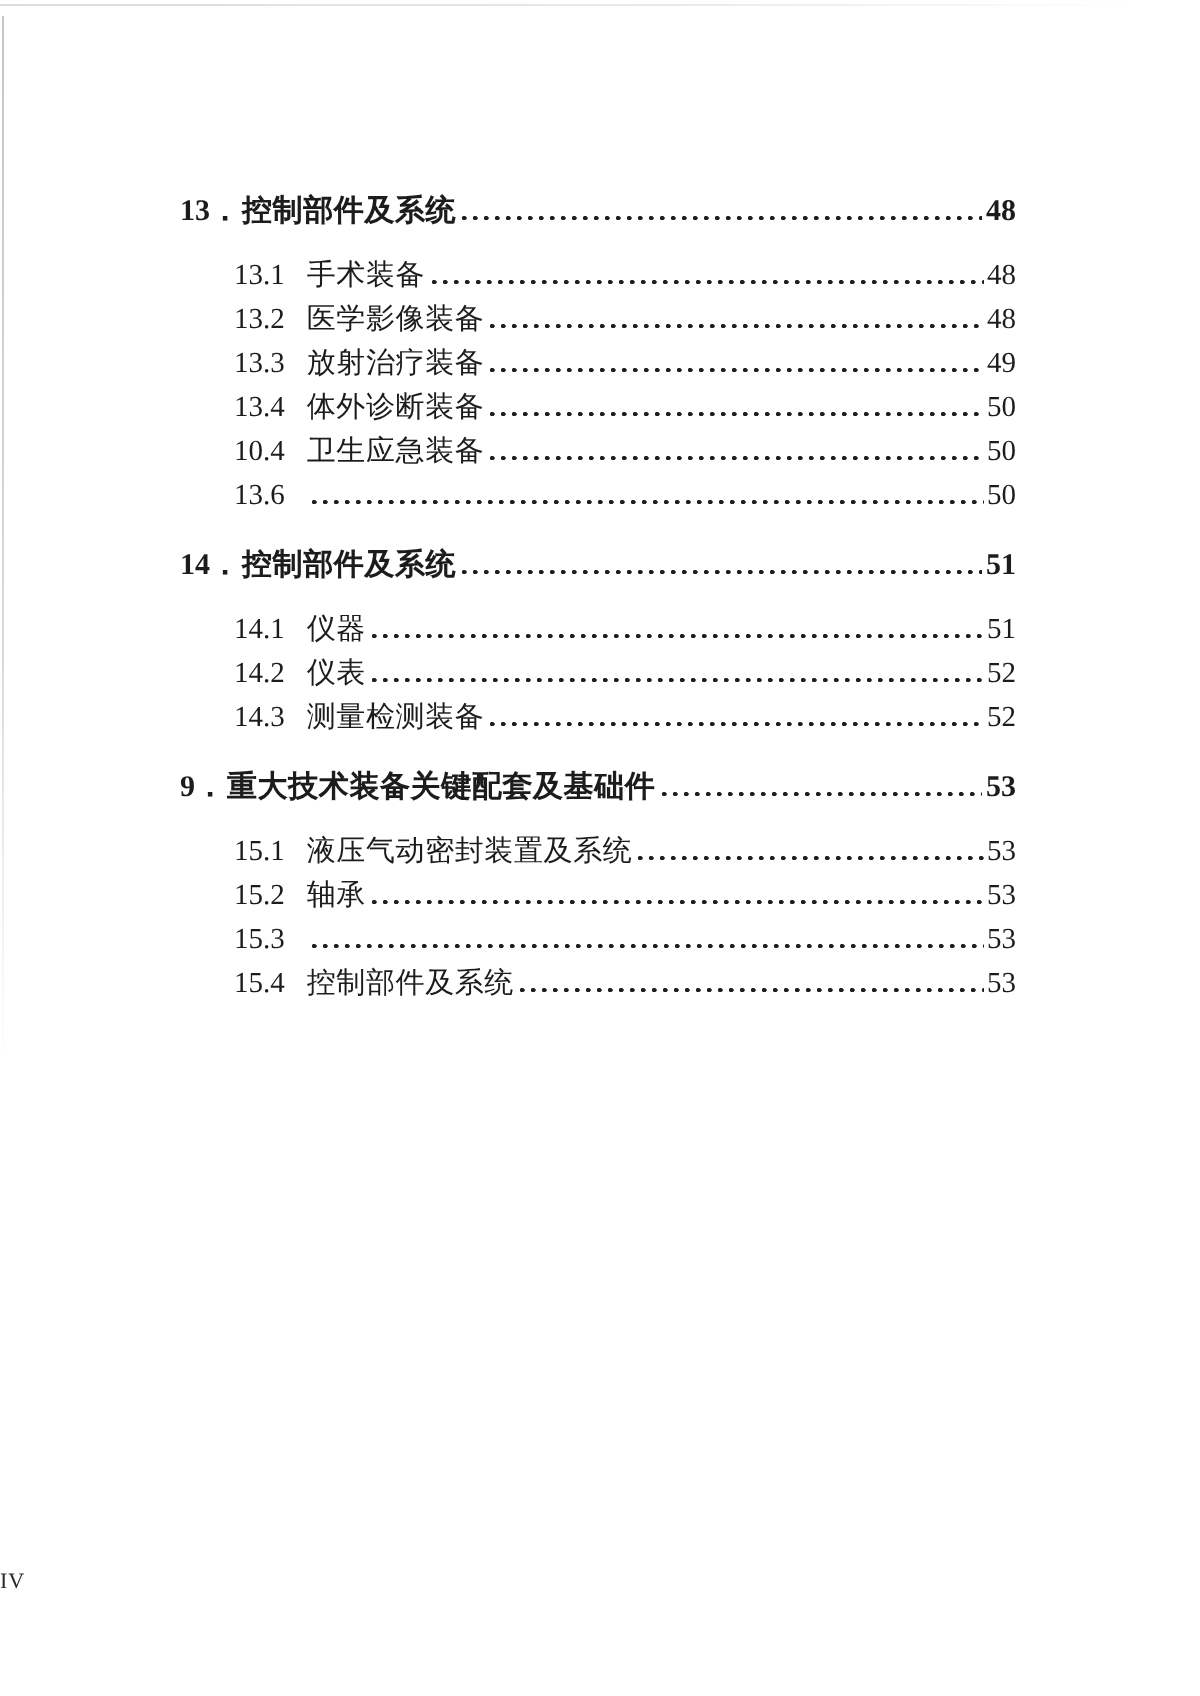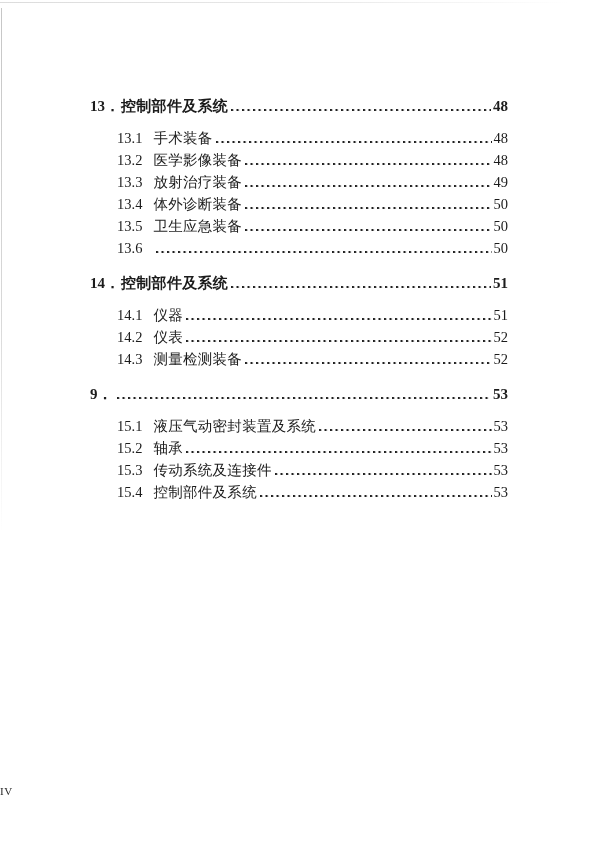--- a/index.html
+++ b/index.html
@@ -112,21 +112,21 @@
     <span class="dots"></span>
     <span class="pg">49</span>
   </div>
   <div class="row sub">
     <span class="num">13.4</span>
     <span class="title">体外诊断装备</span>
     <span class="dots"></span>
     <span class="pg">50</span>
   </div>
   <div class="row sub">
-    <span class="num">13.5</span>
+    <span class="num">10.4</span>
     <span class="title">卫生应急装备</span>
     <span class="dots"></span>
     <span class="pg">50</span>
   </div>
   <div class="row sub">
     <span class="num">13.6</span>
     <span class="dots"></span>
     <span class="pg">50</span>
   </div>
 
@@ -150,38 +150,38 @@
   </div>
   <div class="row sub">
     <span class="num">14.3</span>
     <span class="title">测量检测装备</span>
     <span class="dots"></span>
     <span class="pg">52</span>
   </div>
 
   <div class="row head">
     <span class="num">9．</span>
+    <span class="title">重大技术装备关键配套及基础件</span>
     <span class="dots"></span>
     <span class="pg">53</span>
   </div>
   <div class="row sub">
     <span class="num">15.1</span>
     <span class="title">液压气动密封装置及系统</span>
     <span class="dots"></span>
     <span class="pg">53</span>
   </div>
   <div class="row sub">
     <span class="num">15.2</span>
     <span class="title">轴承</span>
     <span class="dots"></span>
     <span class="pg">53</span>
   </div>
   <div class="row sub">
     <span class="num">15.3</span>
-    <span class="title">传动系统及连接件</span>
     <span class="dots"></span>
     <span class="pg">53</span>
   </div>
   <div class="row sub">
     <span class="num">15.4</span>
     <span class="title">控制部件及系统</span>
     <span class="dots"></span>
     <span class="pg">53</span>
   </div>
 

